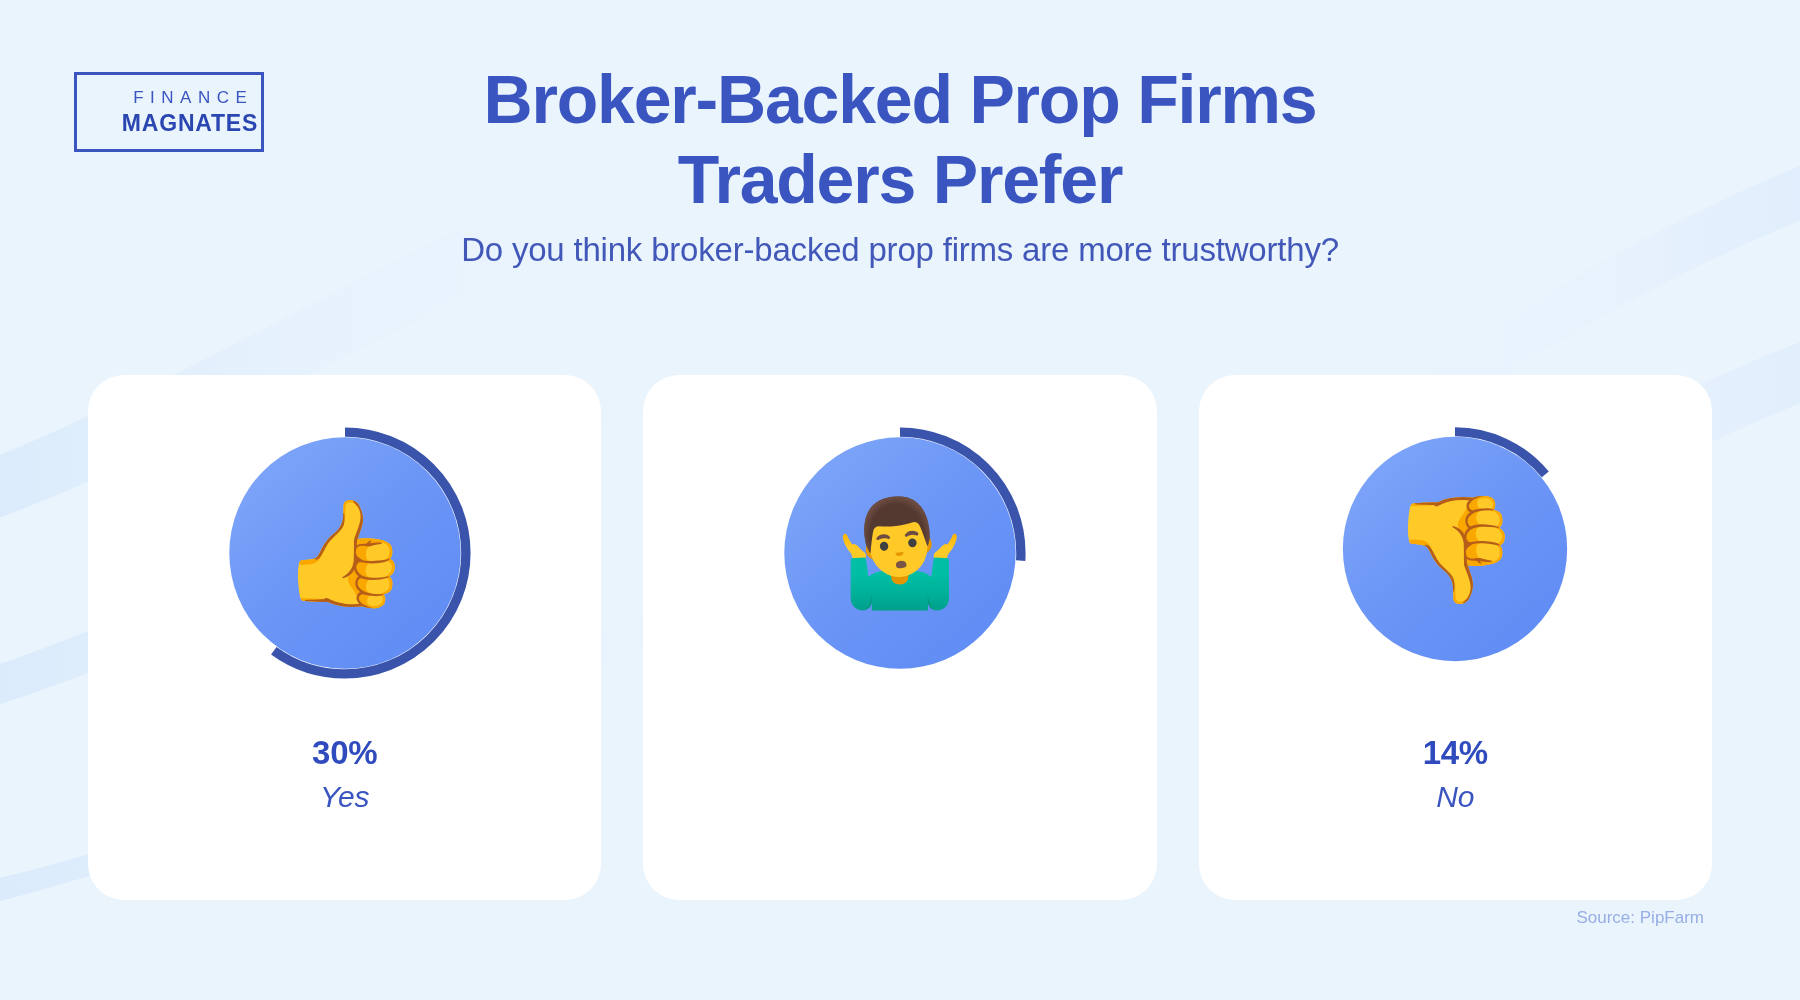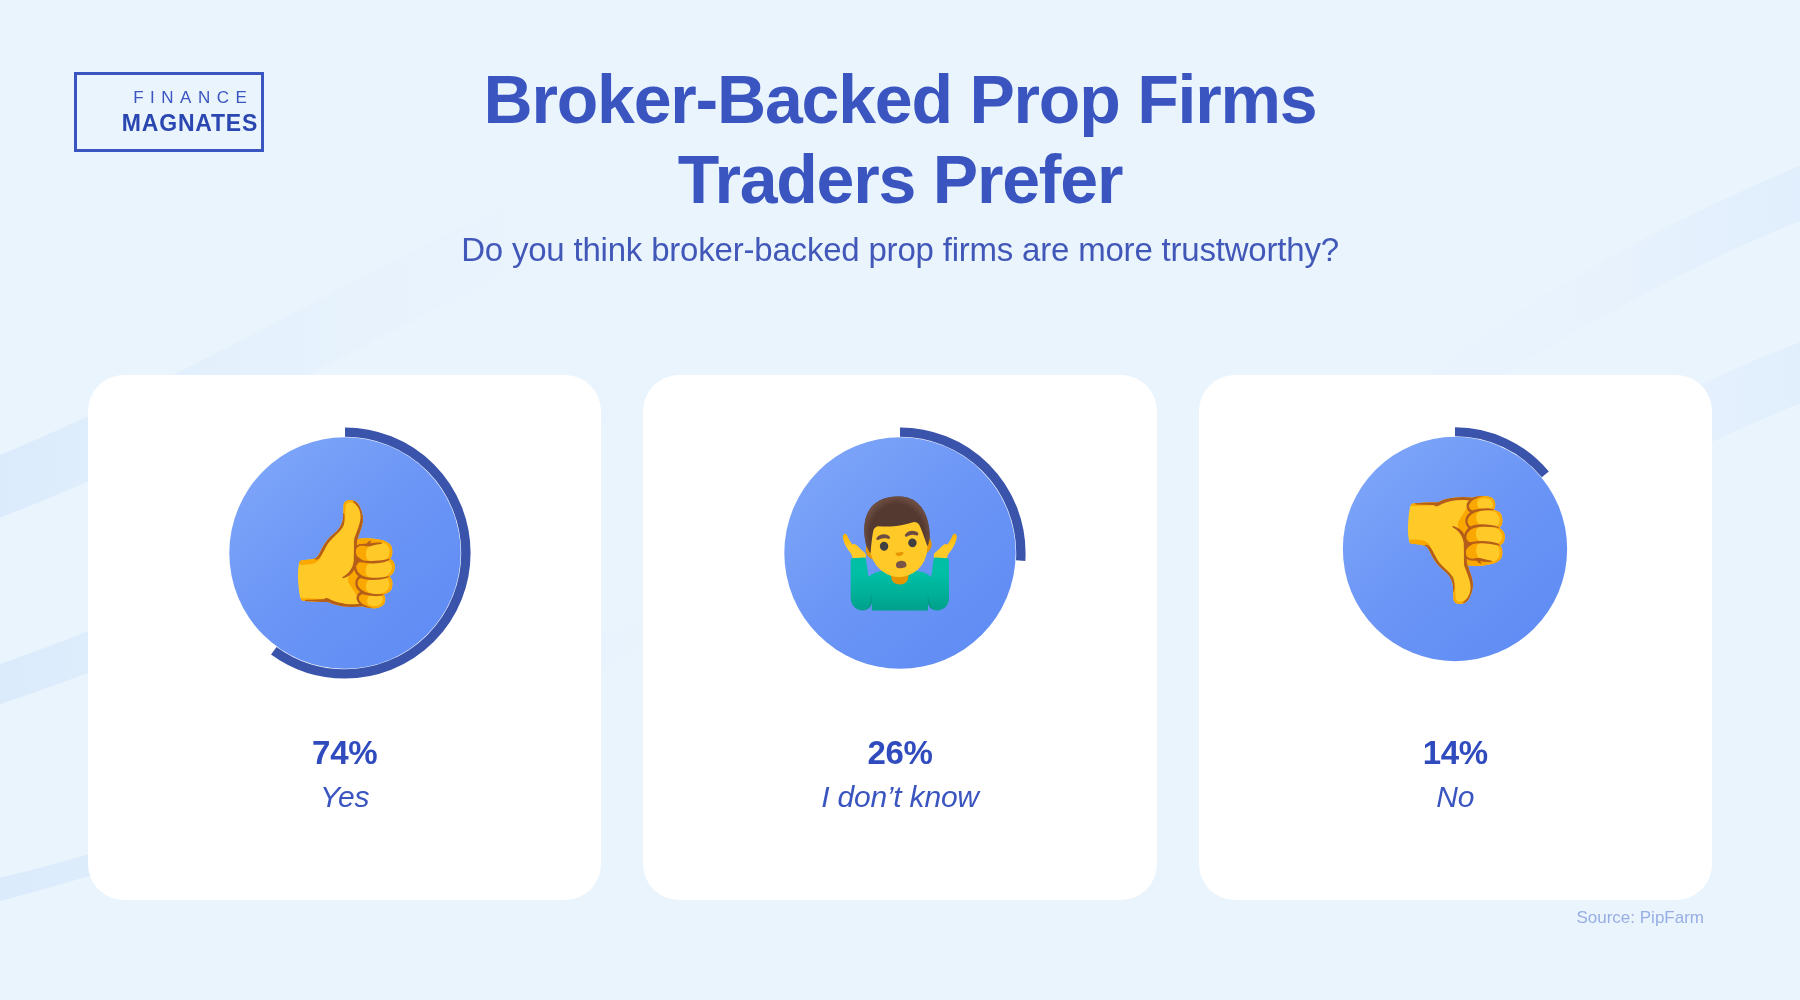--- a/index.html
+++ b/index.html
@@ -140,43 +140,39 @@
             <stop offset="50%" stop-color="#6b95f6"></stop>
             <stop offset="100%" stop-color="#5f8cf4"></stop>
           </linearGradient>
         </defs>
         <circle cx="50" cy="50" r="44.5" fill="url(#g1)"></circle>
         <circle class="ring" cx="50" cy="50" r="46.5" fill="none" stroke="#3a53ab" stroke-width="3.6" transform="rotate(-90 50 50)" stroke-dasharray="175.30087007031045 292.16811678385073"></circle>
       </svg>
       <div class="emoji">👍</div>
     </div>
     <div class="stats">
-      <div class="pct">74%</div>
+      <div class="pct">30%</div>
       <div class="label">Yes</div>
     </div>
   </div>
 
   <div class="card">
     <div class="donut-wrap">
       <svg class="donut" viewBox="0 0 100 100">
         <defs>
           <linearGradient id="g2" x1="0.1" y1="0.05" x2="0.9" y2="0.95">
             <stop offset="0%" stop-color="#7ea6f9"></stop>
             <stop offset="50%" stop-color="#6b95f6"></stop>
             <stop offset="100%" stop-color="#5f8cf4"></stop>
           </linearGradient>
         </defs>
         <circle cx="50" cy="50" r="44.5" fill="url(#g2)"></circle>
         <circle class="ring" cx="50" cy="50" r="46.5" fill="none" stroke="#3a53ab" stroke-width="3.6" transform="rotate(-90 50 50)" stroke-dasharray="75.9637103638012 292.16811678385073"></circle>
       </svg>
       <div class="emoji">🤷‍♂️</div>
-    </div>
-    <div class="stats">
-      <div class="pct">26%</div>
-      <div class="label">I don’t know</div>
     </div>
   </div>
 
   <div class="card">
     <div class="donut-wrap sm">
       <svg class="donut" viewBox="0 0 100 100">
         <defs>
           <linearGradient id="g3" x1="0.1" y1="0.05" x2="0.9" y2="0.95">
             <stop offset="0%" stop-color="#7ea6f9"></stop>
             <stop offset="50%" stop-color="#6b95f6"></stop>

